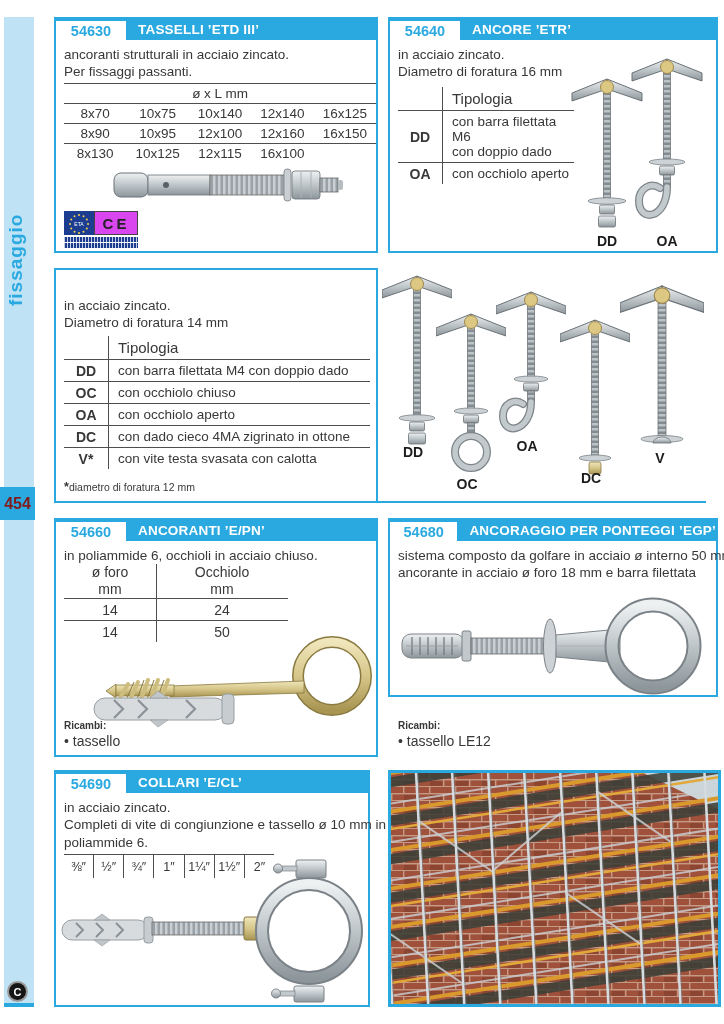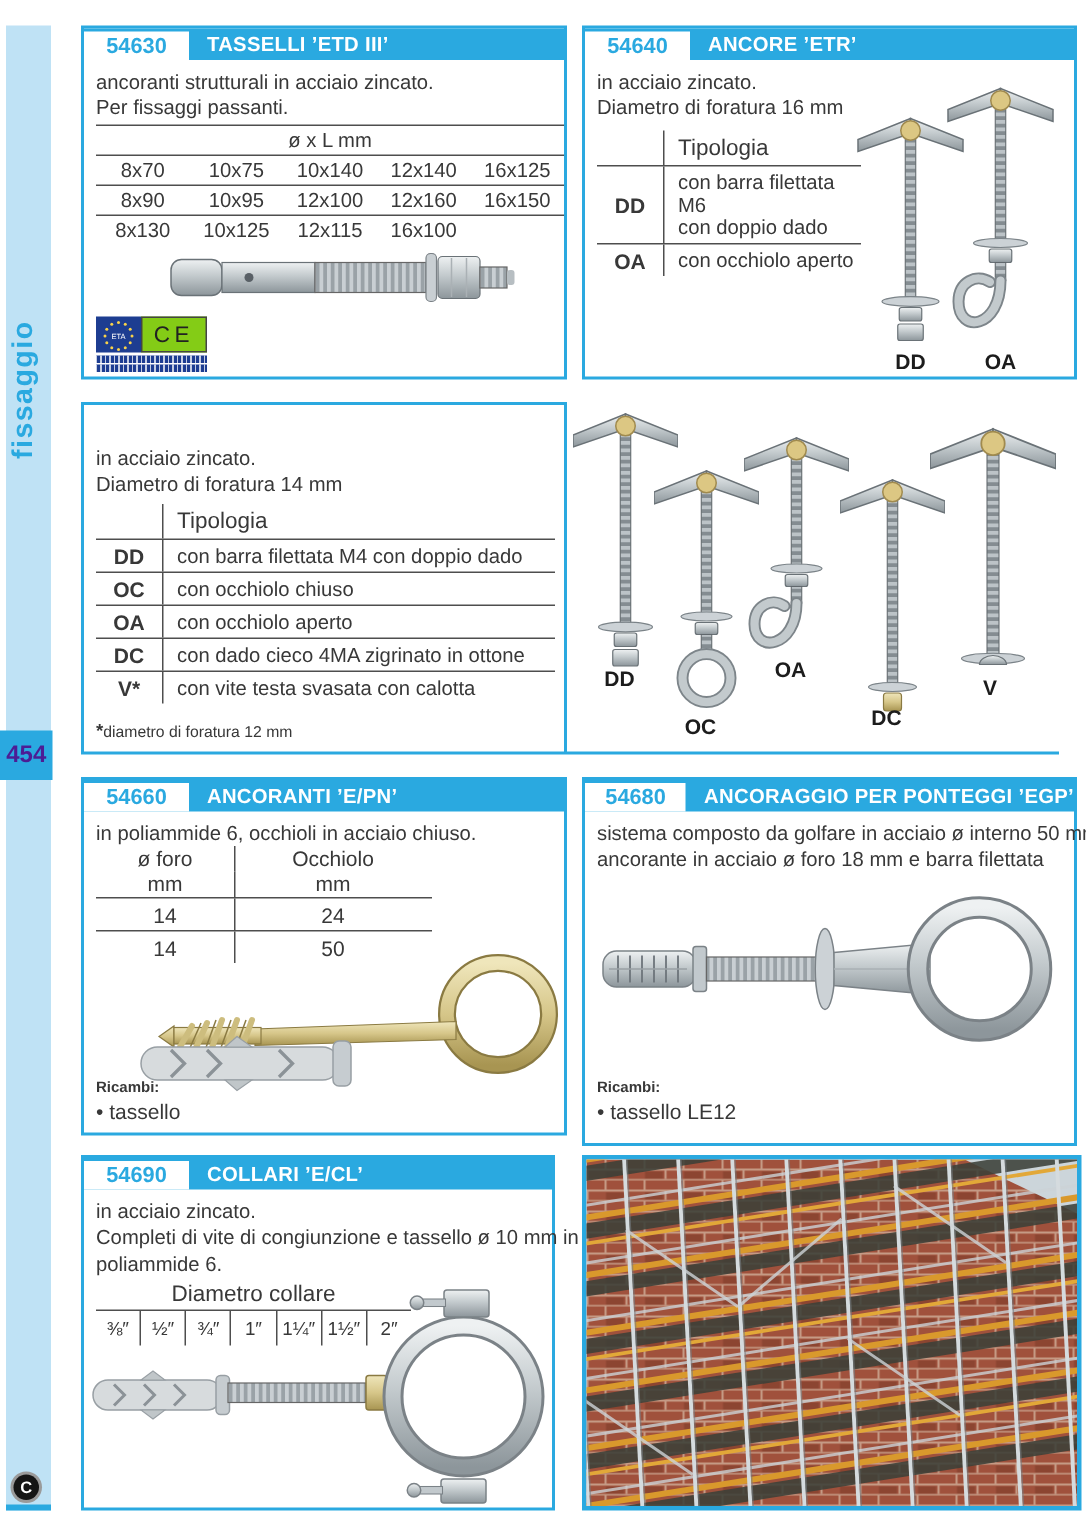--- a/index.html
+++ b/index.html
@@ -5,21 +5,21 @@
   html,body{margin:0;padding:0;background:#fff}
   .page{position:relative;width:724px;height:1024px;background:#fff;overflow:hidden;
         font-family:"Liberation Sans",sans-serif;color:var(--text,#383838)}
   
   .band{position:absolute;left:4px;top:17px;width:30px;height:986px;
         background:var(--sidebar-bg,#bfe2f5);border-bottom:4px solid var(--accent,#2aa9e0)}
   .band-label{position:absolute;left:5px;top:200px;width:28px;height:120px;
         writing-mode:vertical-rl;transform:rotate(180deg);text-align:center;
         color:var(--accent,#2aa9e0);font-weight:bold;font-size:19px;letter-spacing:1px}
   .pagenum{position:absolute;left:0;top:487px;width:35px;height:33px;background:var(--accent,#2aa9e0);
-        color:#4c1d95;font-weight:bold;font-size:16px;display:flex;align-items:center;justify-content:center}
+        color:#7f1d1d;font-weight:bold;font-size:16px;display:flex;align-items:center;justify-content:center}
   .clogo{position:absolute;left:9px;top:983px;width:17px;height:17px;border-radius:50%;background:#151515;
         color:#fff;font-weight:bold;font-size:11px;display:flex;align-items:center;justify-content:center;
         box-shadow:0 0 0 2px #9a9a9a}
   
   .box{position:absolute;border:2px solid var(--accent,#2aa9e0);box-sizing:border-box;background:#fff}
   .hdr{position:absolute;left:0;top:0;right:0;height:21px;background:var(--accent,#2aa9e0);display:flex}
   .hdr-code{width:70px;background:#fff;color:var(--accent,#2aa9e0);font-weight:bold;font-size:14.5px;
         display:flex;align-items:center;justify-content:center;margin-top:2px}
   .hdr-title{flex:1;color:#fff;font-weight:bold;font-size:13.5px;display:flex;align-items:center;
         padding-left:12px;letter-spacing:.2px;white-space:nowrap}
@@ -59,22 +59,22 @@
   .ric-label{font-weight:bold;font-size:10px}
   .ric-item{font-size:14px;margin-top:2px}
   .imglabel{position:absolute;font-weight:bold;font-size:14px;color:#1c1c1c;text-align:center}
   .note{position:absolute;left:8px;bottom:7px;font-size:10.5px}
   .note b{font-size:12.5px}
   .fig{position:absolute}
   
   .ce{position:absolute;left:8px;top:192px;width:74px}
   .ce-top{display:flex;height:24px}
   .ce-eu{width:30px;background:#1d3d91;display:flex;align-items:center;justify-content:center}
-  .ce-mark{flex:1;background:#84cc16;border:1px solid #444;display:flex;align-items:center;justify-content:center;
-        font-weight:normal;font-size:15px;letter-spacing:3px;color:#222}
+  .ce-mark{flex:1;background:#d946ef;border:1px solid #444;display:flex;align-items:center;justify-content:center;
+        font-weight:bold;font-size:15px;letter-spacing:3px;color:#222}
   .ce-bar{height:5px;background:#1d3d91;margin-top:1.5px;
         background-image:repeating-linear-gradient(90deg,rgba(255,255,255,.75) 0 1px,transparent 1px 3px)}
   
   .photo{position:absolute;left:388px;top:770px;width:333px;height:237px;border:3px solid var(--accent,#2aa9e0);box-sizing:border-box}
   .imgs-54650{position:absolute;left:378px;top:268px;width:346px;height:233px}
   .rule-54650{position:absolute;left:378px;top:501px;width:328px;height:2px;background:var(--accent,#2aa9e0)}
 </style>
 </head>
 <body>
 
@@ -374,21 +374,21 @@
           <path d="M94,10 l9,9 -9,9"></path>
       </g>
       <rect x="130" y="4" width="12" height="30" rx="4" fill="#c6ccd0" stroke="#989fa4"></rect>
     </svg>
     <div class="ricambi" style="top:200px">
       <div class="ric-label">Ricambi:</div>
       <div class="ric-item">• tassello</div>
     </div>
   </div>
 
-  <div class="box" style="left:388px;top:518px;width:330px;height:246px">
+  <div class="box" style="left:388px;top:518px;width:330px;height:179px">
     <div class="hdr">
       <div class="hdr-code">54680</div>
       <div class="hdr-title">ANCORAGGIO PER PONTEGGI ’EGP’</div>
     </div>
     <div class="desc">
       <div>sistema composto da golfare in acciaio ø interno 50 mm,</div>
       <div>ancorante in acciaio ø foro 18 mm e barra filettata</div>
     </div>
     <svg class="fig" style="left:8px;top:62px" width="310" height="132" viewBox="0 0 310 132">
       <rect x="4" y="52" width="62" height="24" rx="9" fill="url(#gMet)" stroke="#7b8287"></rect>
@@ -419,21 +419,20 @@
     <div class="hdr">
       <div class="hdr-code">54690</div>
       <div class="hdr-title">COLLARI ’E/CL’</div>
     </div>
     <div class="desc">
       <div>in acciaio zincato.</div>
       <div>Completi di vite di congiunzione e tassello ø 10 mm in</div>
       <div>poliammide 6.</div>
     </div>
     <div class="t690">
-      <div class="hd">Diametro collare</div>
       <div class="vals">
         <div class="td">⅜″</div>
         <div class="td">½″</div>
         <div class="td">¾″</div>
         <div class="td">1″</div>
         <div class="td">1¼″</div>
         <div class="td">1½″</div>
         <div class="td">2″</div>
       </div>
     </div>

